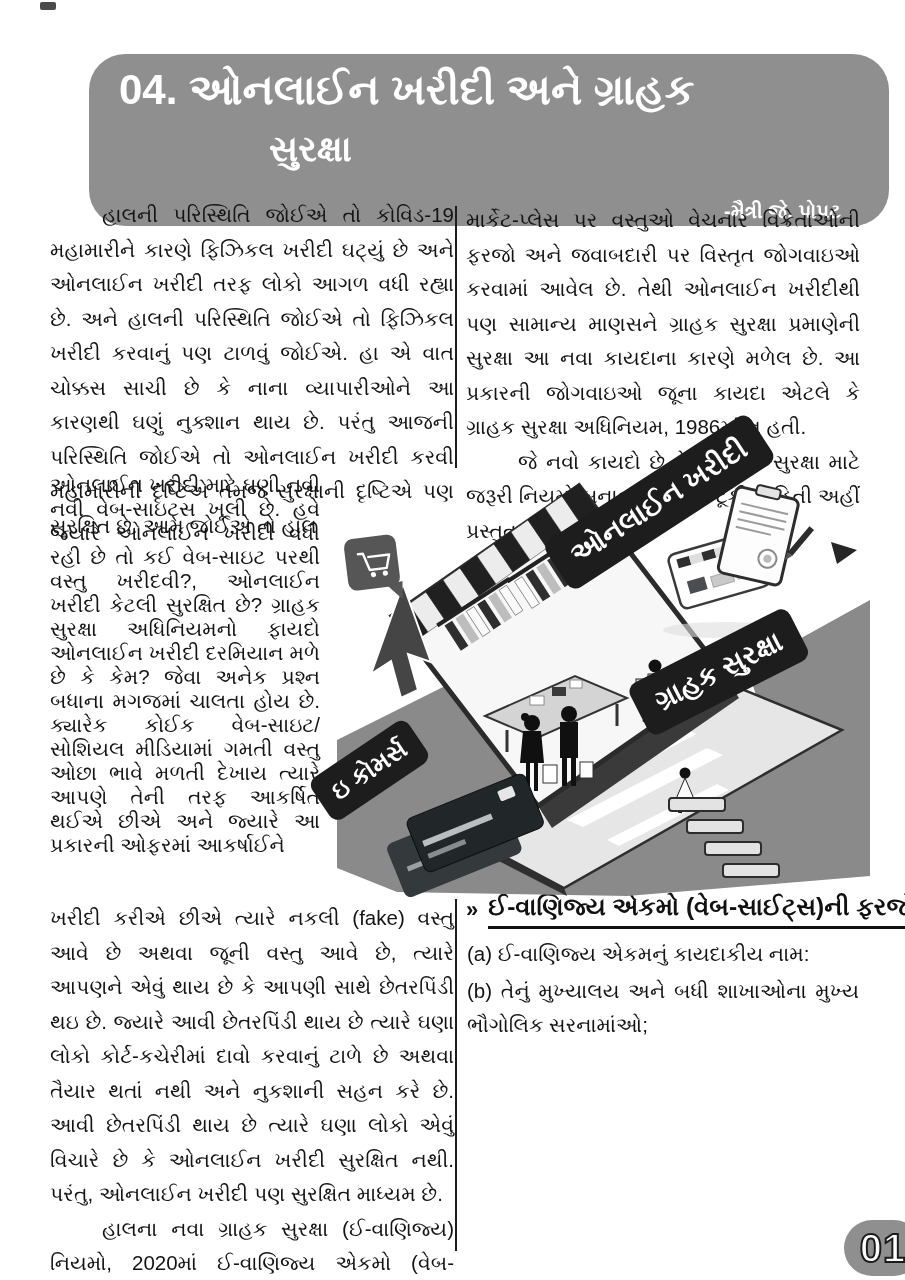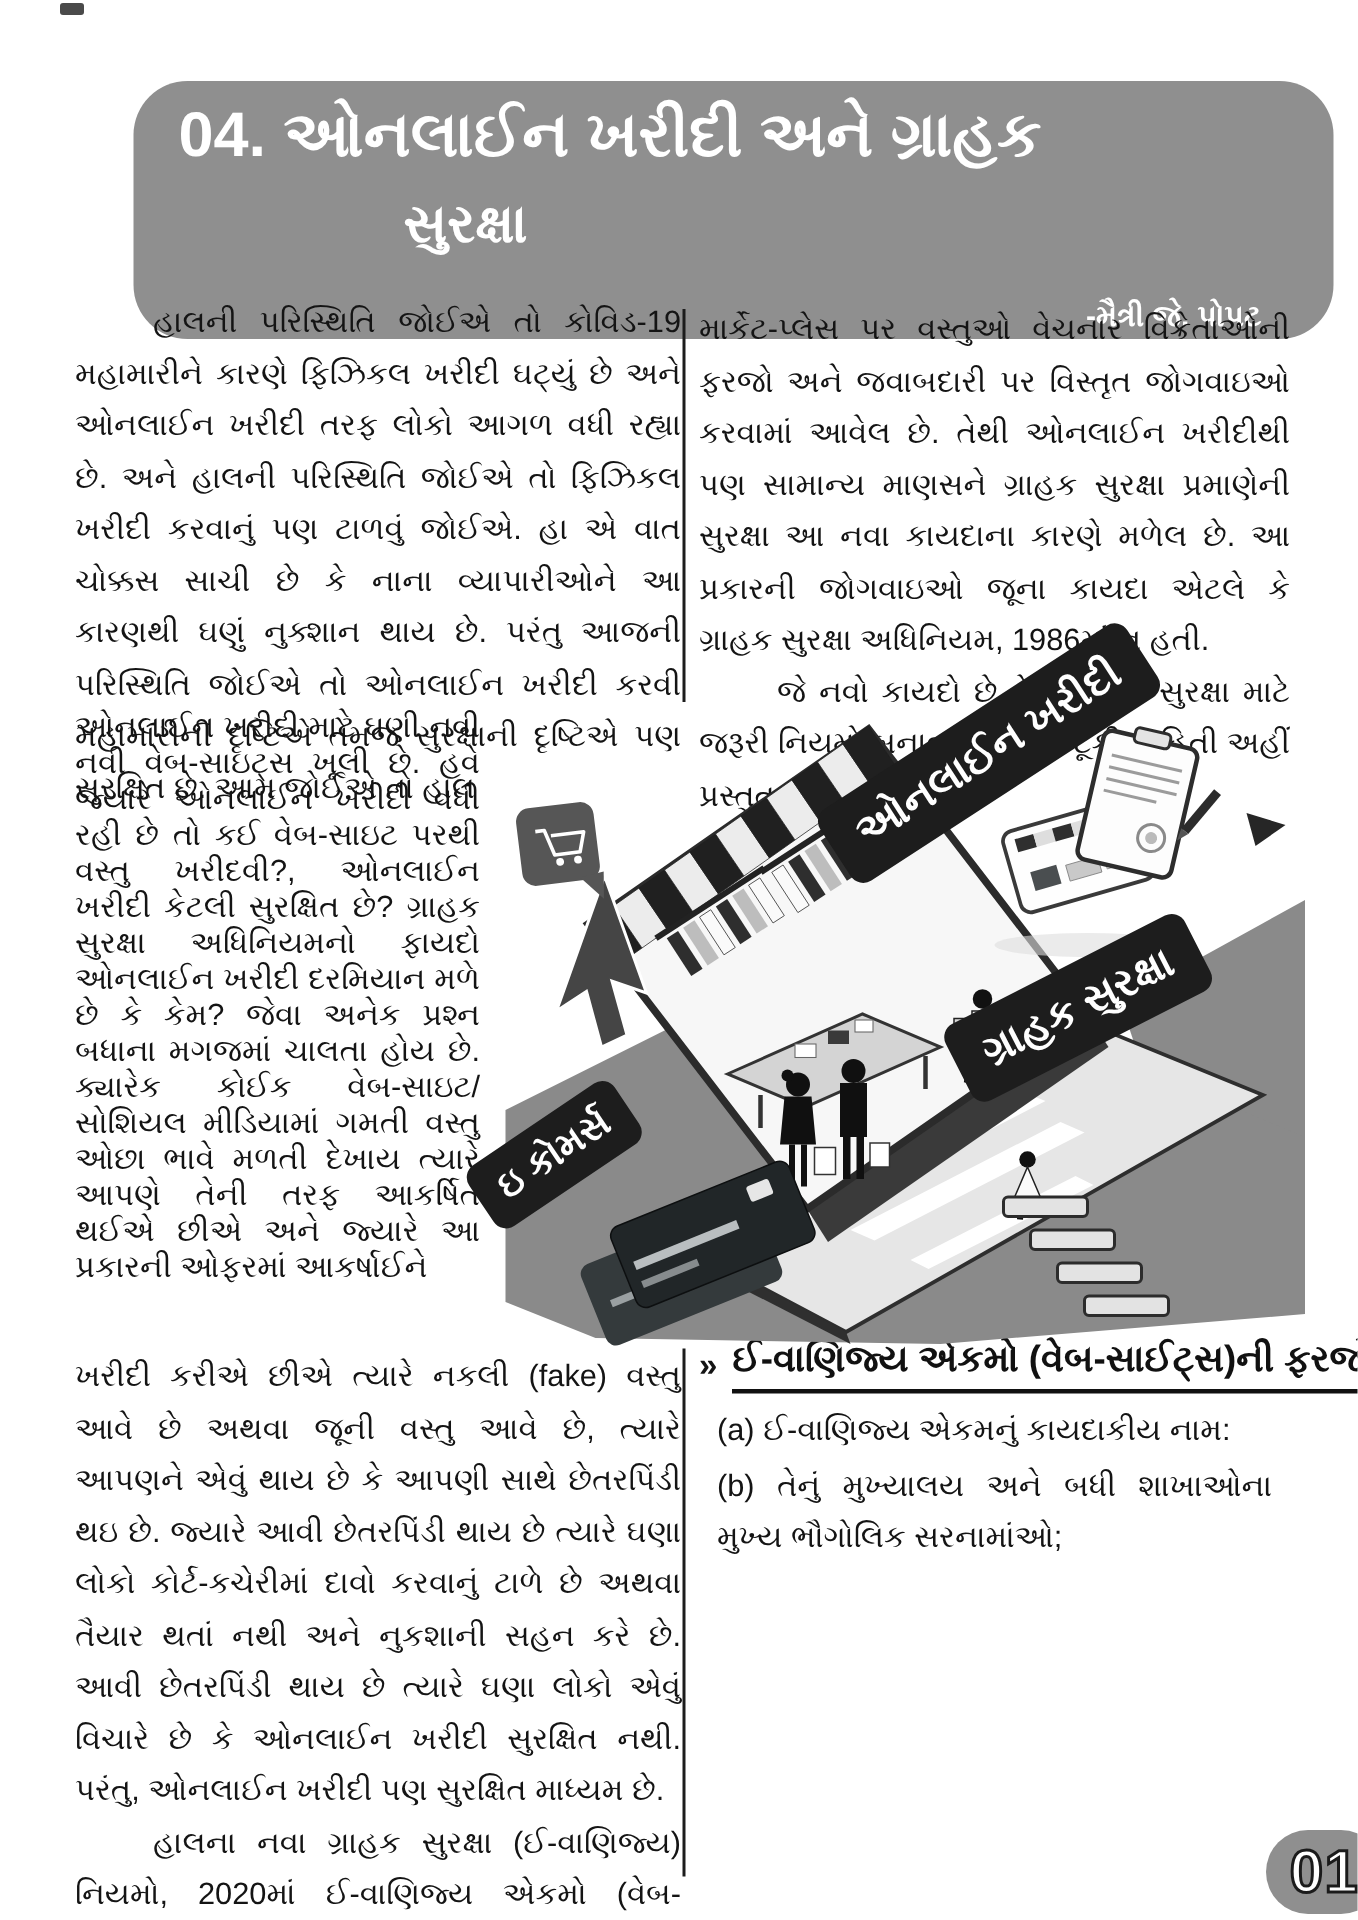--- a/index.html
+++ b/index.html
@@ -20,21 +20,21 @@
   .para{font-size:20.5px;line-height:34.5px;text-align:justify;color:#141414;margin:0;}
   .indent{text-indent:52px;}
   .col-block{position:absolute;}
   .narrow .para{line-height:24px;}
   
   .divider{width:2px;background:#1c1c1c;}
   
   .sec-head{display:flex;align-items:flex-end;gap:10px;margin-bottom:8px;}
   .sec-marker{font-size:22px;color:#141414;font-weight:700;padding-bottom:6px;}
   .sec-title{flex:1;font-size:24.5px;font-weight:700;color:#111;border-bottom:3px solid #111;padding-bottom:5px;white-space:nowrap;}
-  .sec-item{margin:2px 12px;}
+  .sec-item{margin:2px 1px;}
   
   .illus{left:317px;top:468px;width:553px;height:430px;}
   .illus svg{position:absolute;left:0;top:0;}
   .ill-label{
     position:absolute;background:#1d1d1d;color:#fff;font-weight:700;
     border-radius:10px;white-space:nowrap;transform-origin:left center;
   }
   .lbl-online{left:240px;top:72px;font-size:28px;padding:12px 20px;transform:rotate(-33deg);}
   .lbl-grahak{left:322px;top:216px;font-size:28px;padding:12px 20px;transform:rotate(-27deg);}
   .lbl-ecom{left:4px;top:310px;font-size:25px;padding:10px 16px;transform:rotate(-34deg);}

